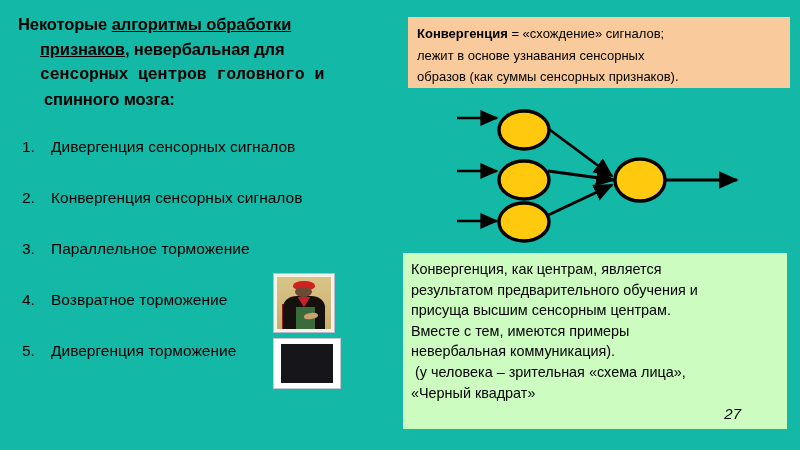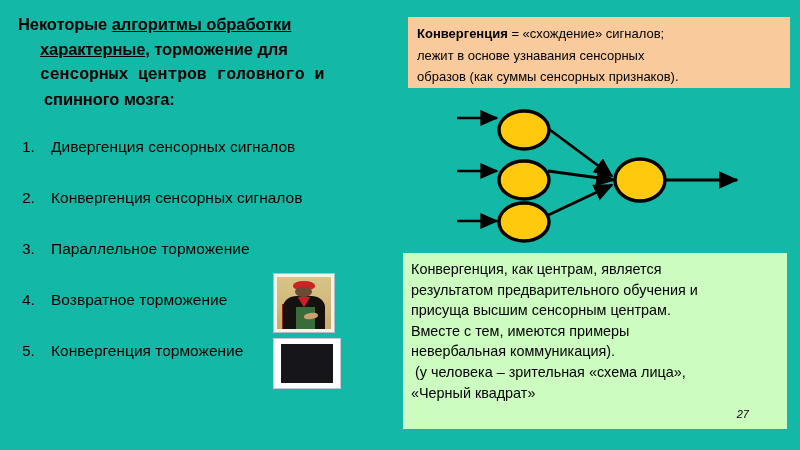--- a/index.html
+++ b/index.html
@@ -172,35 +172,35 @@
     box-sizing: border-box;
     padding: 6px 8px 0 8px;
     font-size: 14.4px;
     line-height: 20.6px;
     color: #000000;
   }
   .gline { display: block; white-space: pre; }
   #green-last-line { font-weight: normal; }
   #page-number {
     position: absolute;
-    right: 38px;
+    right: 46px;
     bottom: 4px;
-    font-size: 11px;
+    font-size: 15px;
     font-style: italic;
     color: #000000;
   }
 </style>
 </head>
 <body>
 
 <div id="slide">
 
   <div id="title-block">
     <span id="title-line-1"><span>Некоторые </span><span class="u">алгоритмы обработки</span></span>
-    <span id="title-line-2"><span class="u"> характерные</span><span>, торможение для</span></span>
+    <span id="title-line-2"><span class="u"> признаков</span><span>, невербальная для</span></span>
     <span id="title-line-3">сенсорных центров головного и</span>
     <span id="title-line-4">спинного мозга:</span>
   </div>
 
   <ul id="items-list">
     <li class="list-item">
       <span class="item-num">1.</span>
       <span class="item-label">Дивергенция сенсорных сигналов</span>
     </li>
     <li class="list-item">
@@ -210,21 +210,21 @@
     <li class="list-item">
       <span class="item-num">3.</span>
       <span class="item-label">Параллельное торможение</span>
     </li>
     <li class="list-item">
       <span class="item-num">4.</span>
       <span class="item-label">Возвратное торможение</span>
     </li>
     <li class="list-item">
       <span class="item-num">5.</span>
-      <span class="item-label">Конвергенция торможение</span>
+      <span class="item-label">Дивергенция торможение</span>
     </li>
   </ul>
 
   <div class="picture-frame" id="picture-portrait">
     <div class="portrait-canvas">
       <div class="p-bg"></div>
       <div class="p-shoulder-l"></div>
       <div class="p-body"></div>
       <div class="p-green"></div>
       <div class="p-hat"></div>

